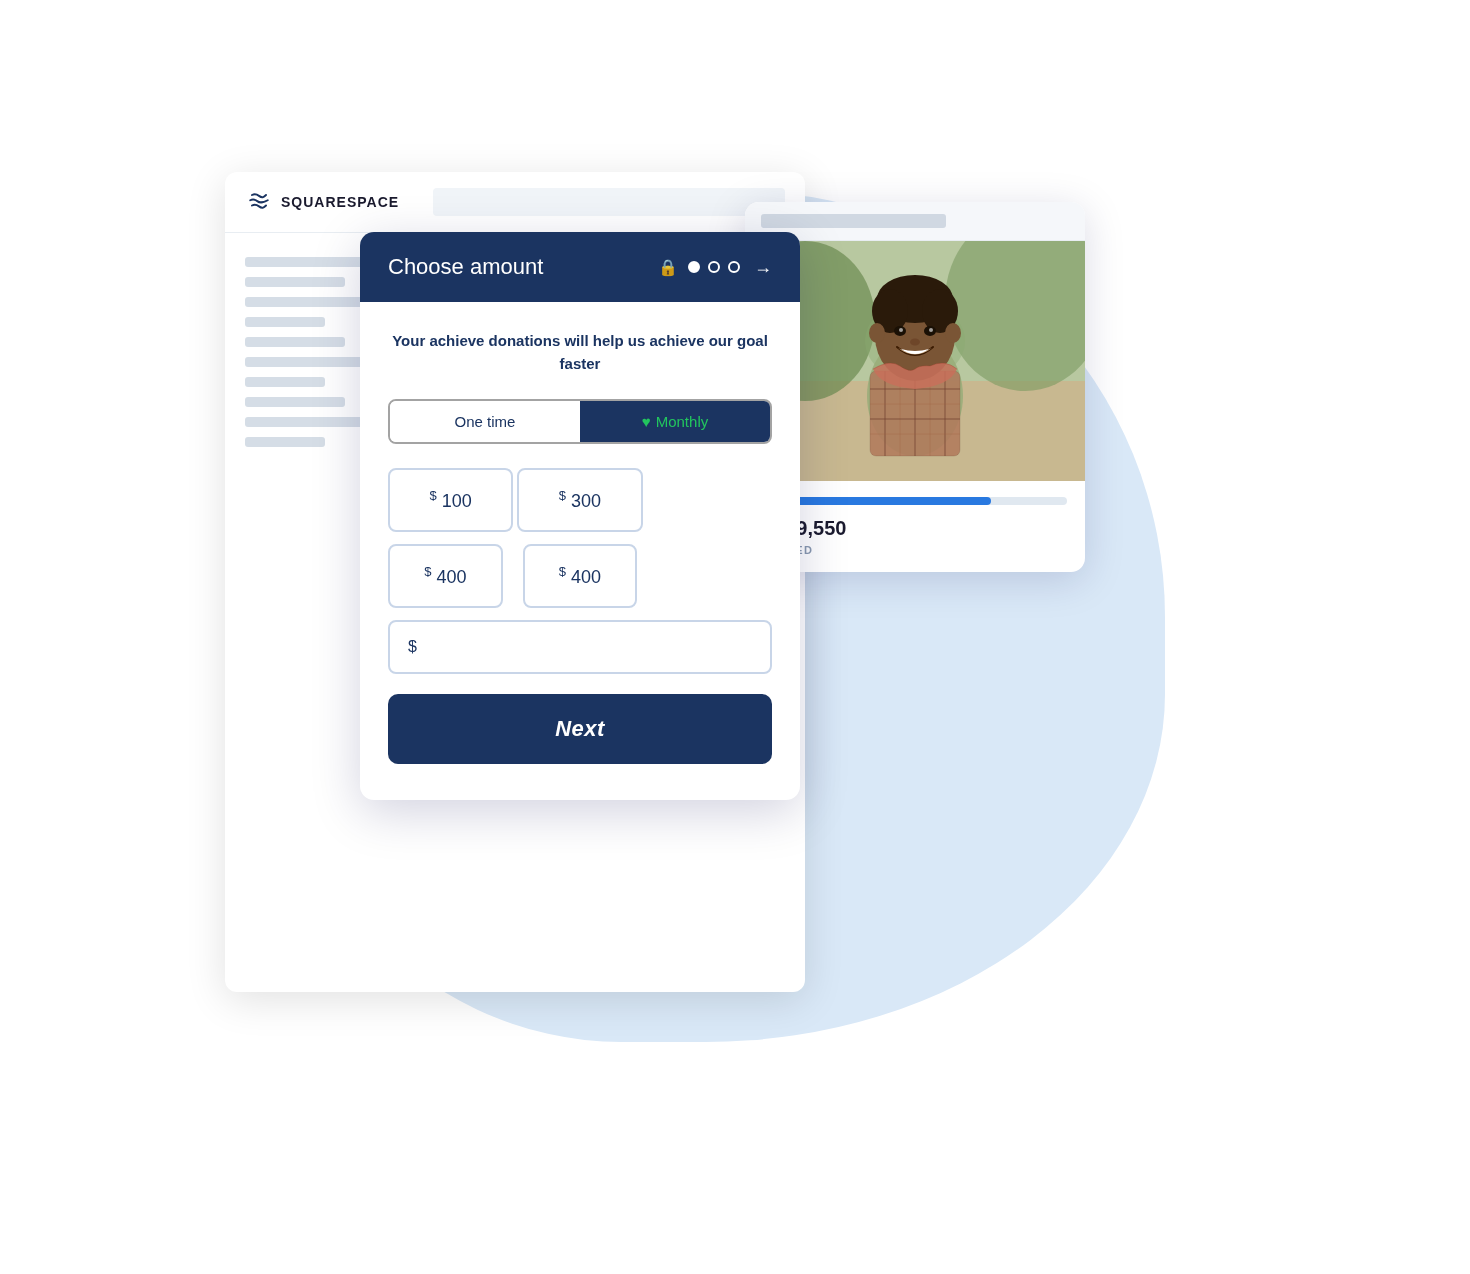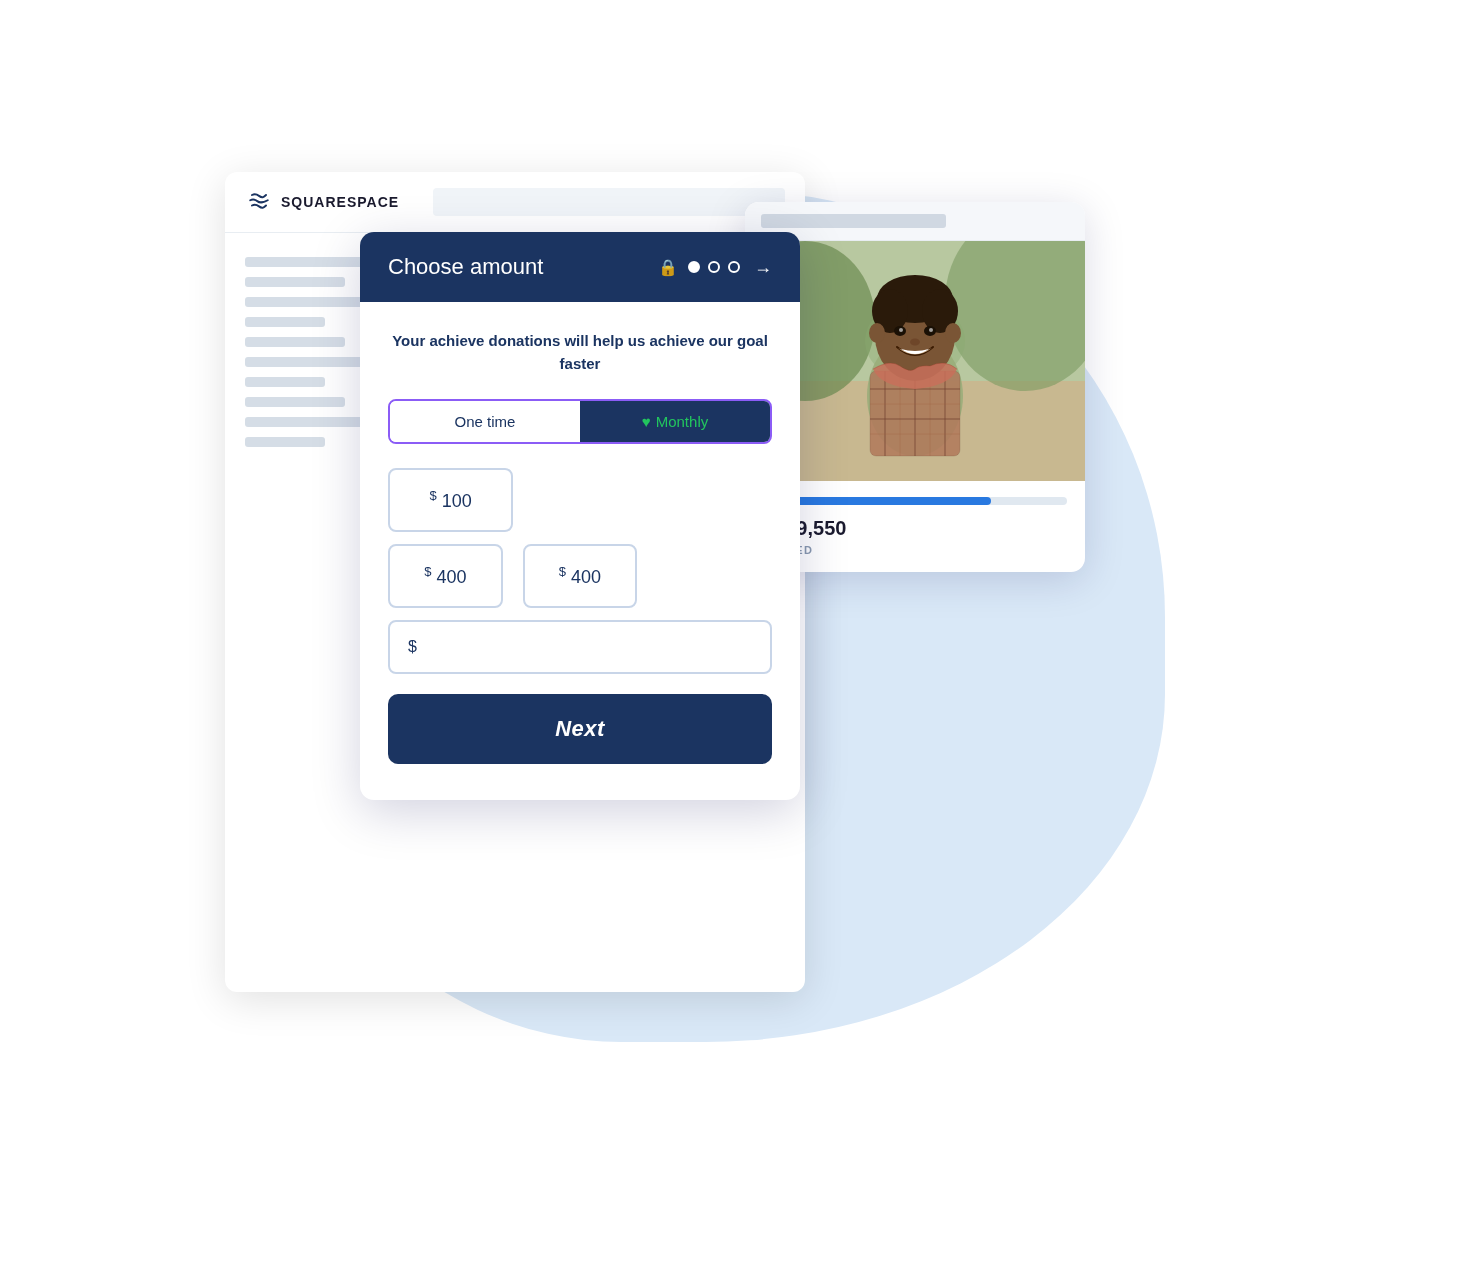--- a/index.html
+++ b/index.html
@@ -174,21 +174,21 @@
       font-size: 15px;
       font-weight: 700;
       color: #1b3461;
       line-height: 1.5;
       margin-bottom: 24px;
     }
 
     
     .toggle-container {
       display: flex;
-      border: 2px solid #8b5cf6;
+      border: 2px solid #a3a3a3;
       border-radius: 8px;
       overflow: hidden;
       margin-bottom: 24px;
     }
 
     .toggle-btn {
       flex: 1;
       padding: 12px 0;
       text-align: center;
       font-size: 15px;
@@ -426,20 +426,23 @@
         <button class="toggle-btn inactive">One time</button>
         <button class="toggle-btn active">
           <span class="heart-icon">♥</span><span>Monthly</span>
         </button>
       </div>
 
       <div class="amount-grid">
         <button class="amount-btn">
           <span class="currency">$</span> 100
         </button>
+        <button class="amount-btn">
+          <span class="currency">$</span> 300
+        </button>
       </div>
 
       <div class="amount-row-2">
         <button class="amount-btn">
           <span class="currency">$</span> 400
         </button>
         <button class="amount-btn">
           <span class="currency">$</span> 400
         </button>
         <div></div>

